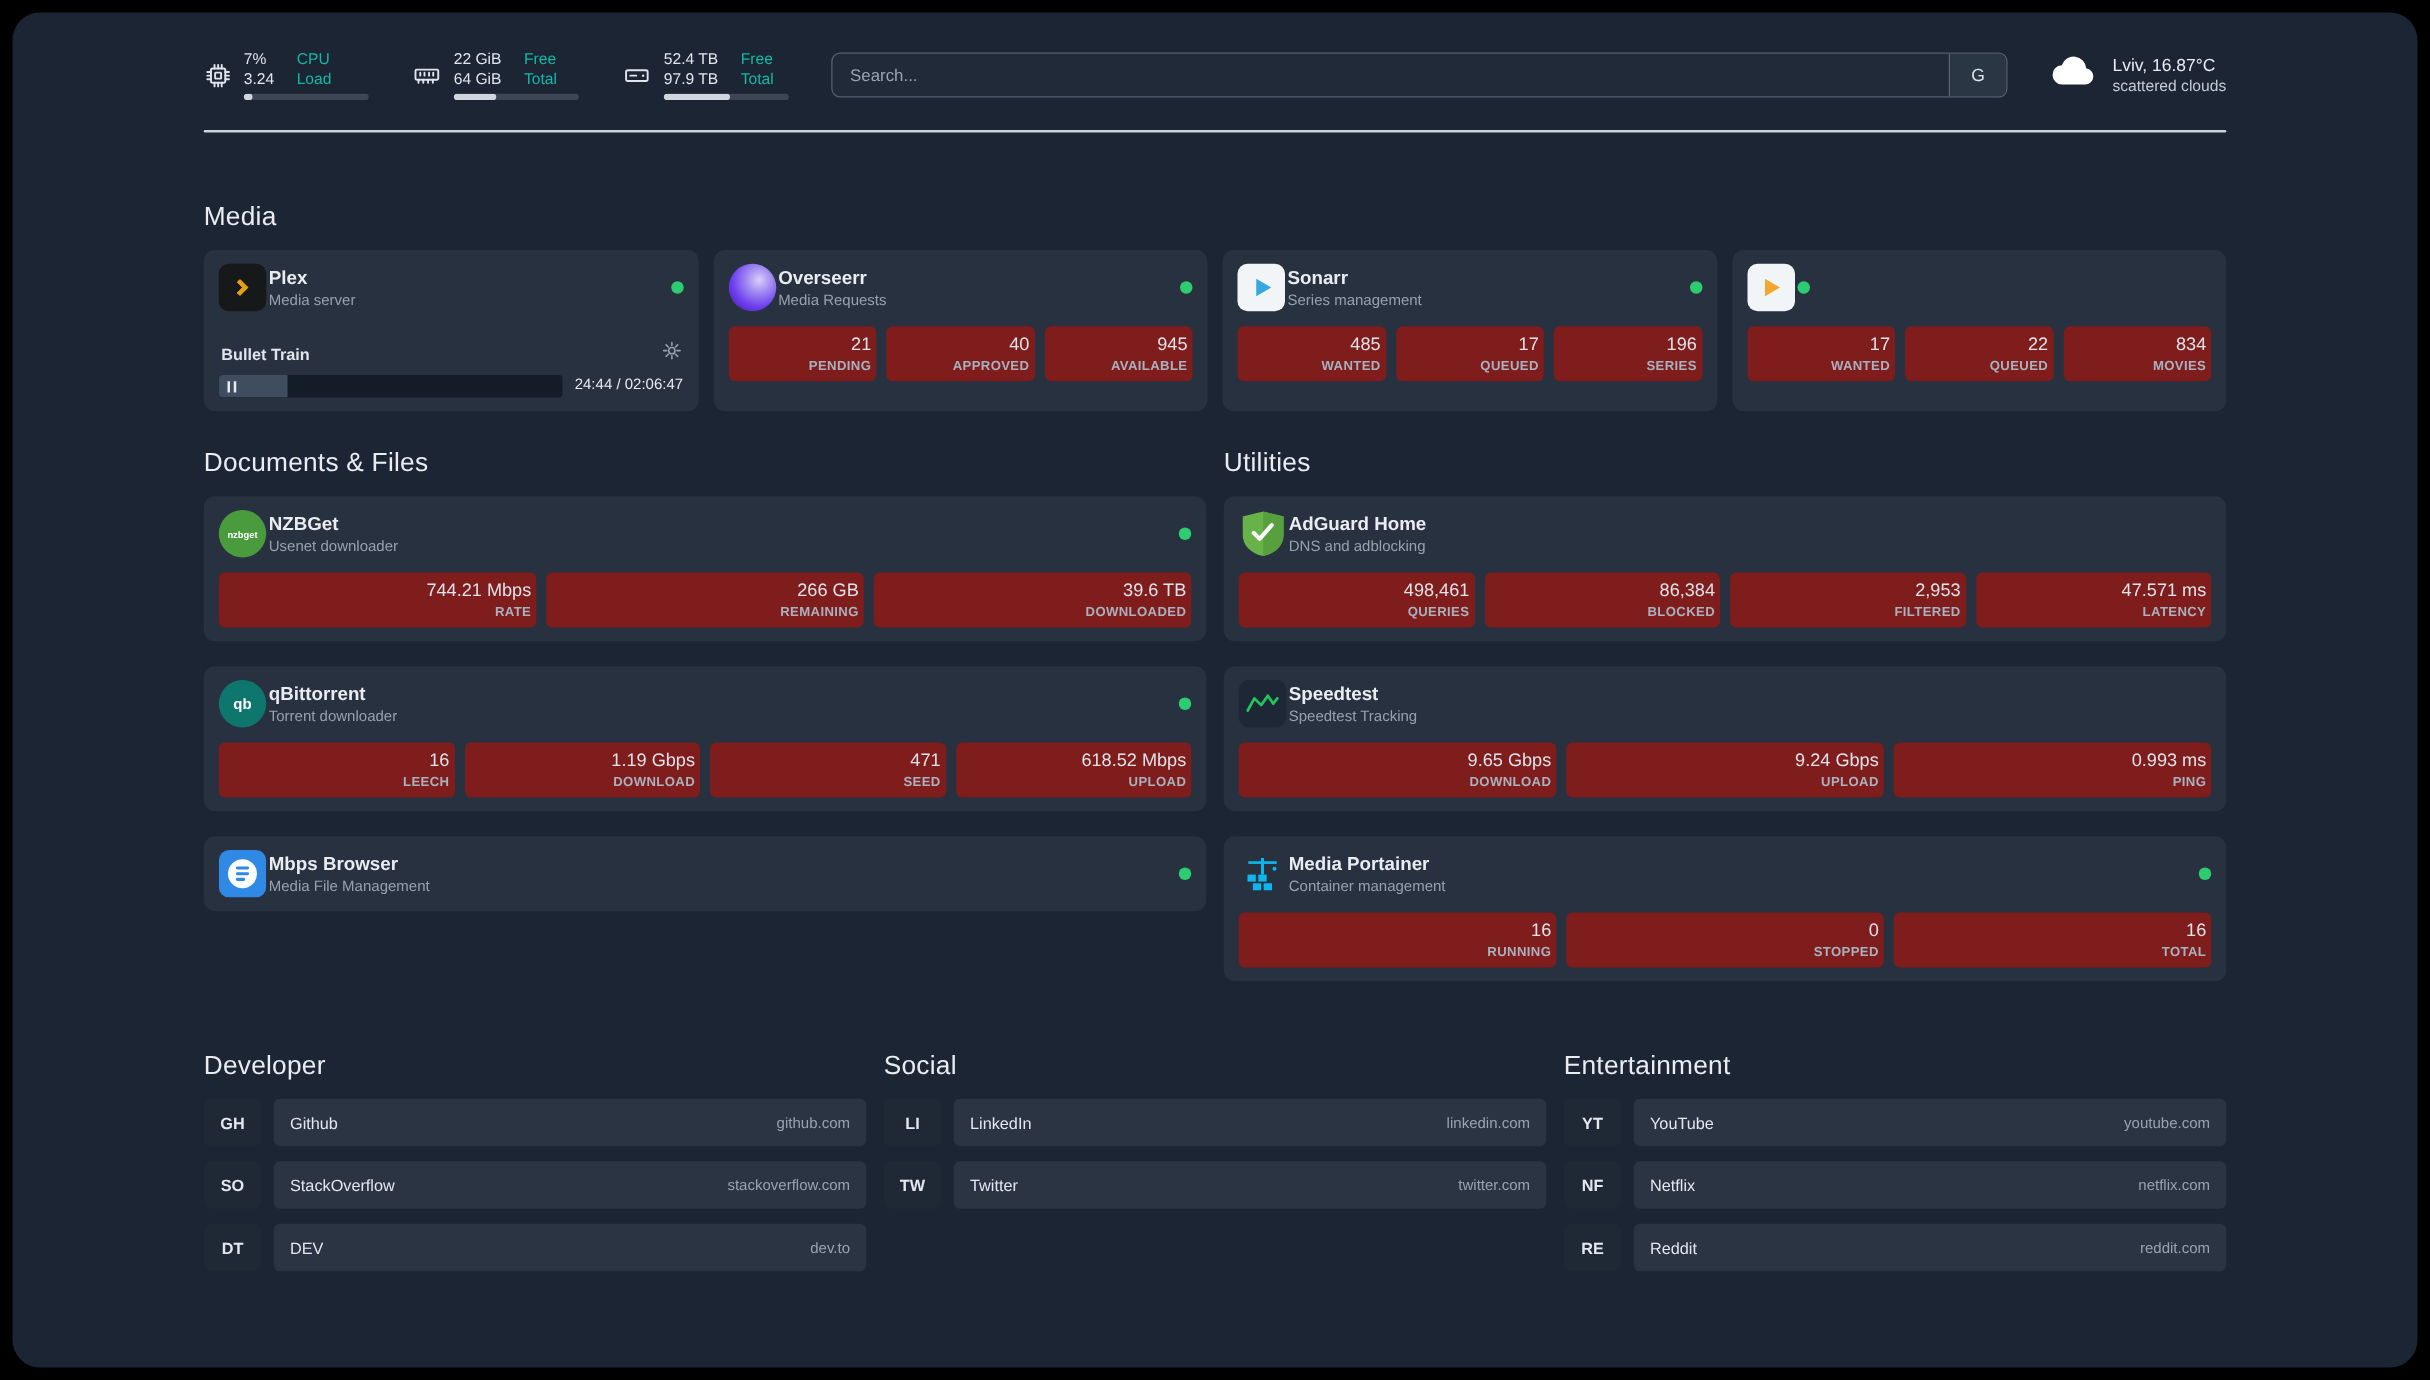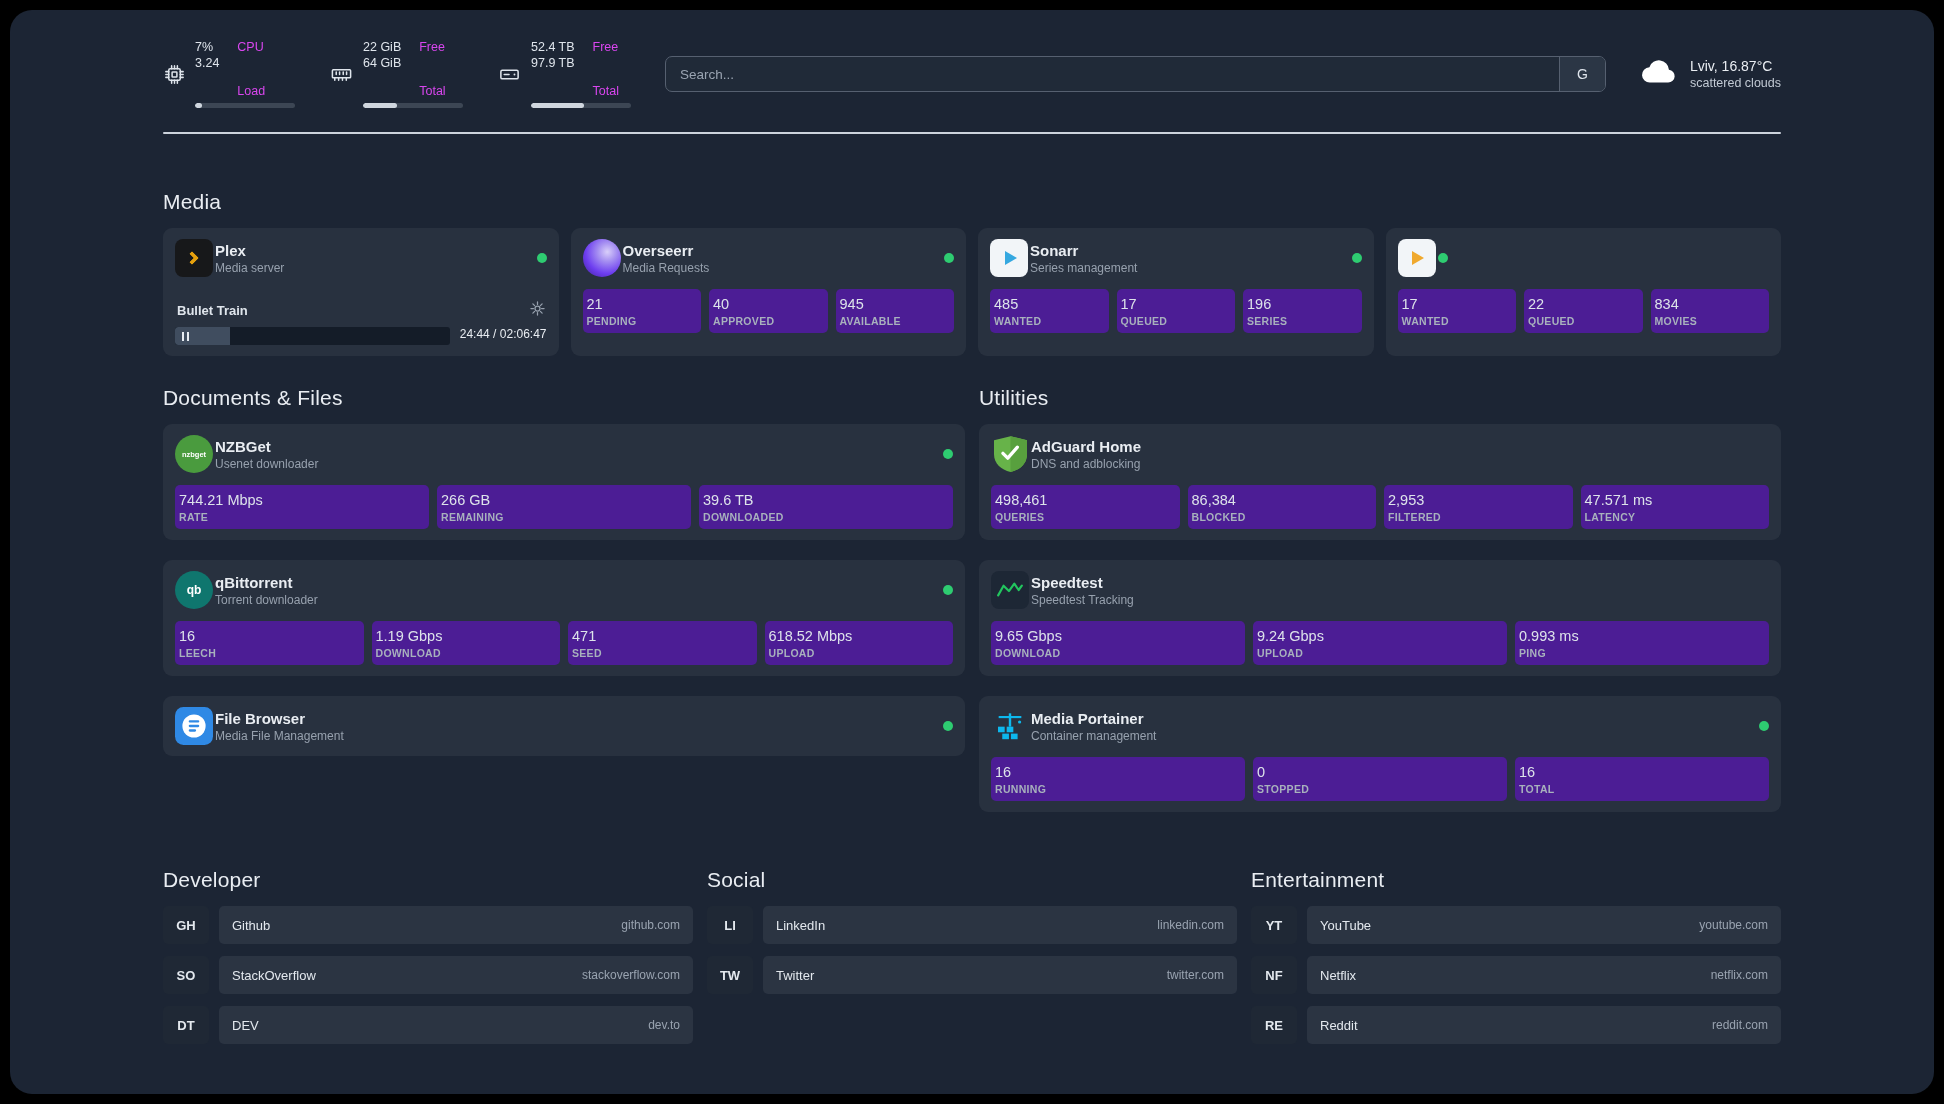--- a/index.html
+++ b/index.html
@@ -10,21 +10,21 @@
   .content { width:1618px; margin:0 auto; }
 
   
   .topbar { display:flex; align-items:center; margin-top:30px; }
   .resources { display:flex; gap:34px; }
   .resource { display:flex; align-items:center; gap:9px; }
   .res-icon { display:flex; align-items:center; }
   .res-body { min-width:100px; }
   .res-rows { display:flex; gap:18px; font-size:12.5px; color:#dfe5ec; line-height:1.25; }
   .res-col { display:flex; flex-direction:column; }
-  .res-col.labels { color:#d946ef;gap:28px; }
+  .res-col.labels { color:#14b8a6; }
   .res-bar { margin-top:4px; height:5px; border-radius:3px; background:#3c4654; overflow:hidden; }
   .res-fill { height:100%; background:#cfd6de; border-radius:3px; }
 
   .searchbar { flex:1; display:flex; align-items:stretch; margin:0 34px; height:36px;
     background:#202a38; border:1px solid #566070; border-radius:7px; overflow:hidden; }
   .searchbar input { flex:1; background:transparent; border:none; outline:none;
     padding:0 14px; color:#ec4899; font-size:13.5px; font-family:inherit; }
   .searchbar input::placeholder { color:#9aa4b2; }
   .search-btn { width:46px; display:flex; align-items:center; justify-content:center;
     background:#2b3645; border-left:1px solid #566070; color:#dfe5ec; font-size:14px; cursor:pointer; }
@@ -57,21 +57,21 @@
     border-left:12px solid #35a8e0; margin-left:3px; }
   .plex-chev { width:10px; height:10px; border-top:4px solid #e5a00d; border-right:4px solid #e5a00d;
     transform:rotate(45deg); margin-left:-4px; border-radius:1px; }
   .ovs { border-radius:50%; background:radial-gradient(circle at 64% 34%, #d9cffa 0%, #a48df1 28%, #6d3df0 62%, #3d1f8f 100%); }
   .white-tile { background:#f2f5f8; }
   .nzb { border-radius:50%; background:#4a9b3e; color:#fff; font-size:7.5px; font-weight:700; }
   .qb { border-radius:50%; background:#0f766e; color:#fff; font-size:12px; font-weight:700; }
   .spd-tile { background:#1d2735; }
 
   .stats { display:flex; gap:8px; margin-top:12px; }
-  .stat { flex:1; background:#4c1d95; border-radius:5px; text-align:left; padding:7px 4px 6px; }
+  .stat { flex:1; background:#7f1d1d; border-radius:5px; text-align:right; padding:7px 4px 6px; }
   .stat-value { font-size:14.5px; color:#dde3ea; }
   .stat-label { font-size:10.5px; font-weight:700; color:#a8b1bd; margin-top:3px; letter-spacing:.3px; }
 
   
   .plex-row { display:flex; align-items:center; justify-content:space-between; margin:24px 2px 7px;font-weight:bold; }
   .np-title { font-size:13px; color:#dfe5ec; }
   .plex-player { display:flex; gap:10px; }
   .player-bar { flex:1; height:18px; background:#141c28; border-radius:3px; overflow:hidden; }
   .player-fill { height:100%; background:#404d5f; display:flex; align-items:center; border-radius:3px 0 0 3px; }
   .pause { width:7px; height:9px; border-left:2px solid #e7ecf2; border-right:2px solid #e7ecf2; margin-left:7px; }
@@ -365,21 +365,21 @@
           <span class="app-icon">
             <svg width="38" height="38" viewBox="0 0 36 36">
               <rect width="36" height="36" rx="8" fill="#2f89e5"></rect>
               <circle cx="18" cy="18" r="11" fill="#ffffff"></circle>
               <rect x="13" y="12.5" width="10" height="2.3" rx="1.1" fill="#2f89e5"></rect>
               <rect x="13" y="16.8" width="10" height="2.3" rx="1.1" fill="#2f89e5"></rect>
               <rect x="13" y="21.1" width="7" height="2.3" rx="1.1" fill="#2f89e5"></rect>
             </svg>
           </span>
           <div class="card-titles">
-            <div class="card-title">File Browser</div>
+            <div class="card-title">Mbps Browser</div>
             <div class="card-sub">Media File Management</div>
           </div>
           <span class="dot"></span>
         </div>
       </div>
     </div>
 
     <div class="col-stack">
       <h2 class="sec">Utilities</h2>
 

